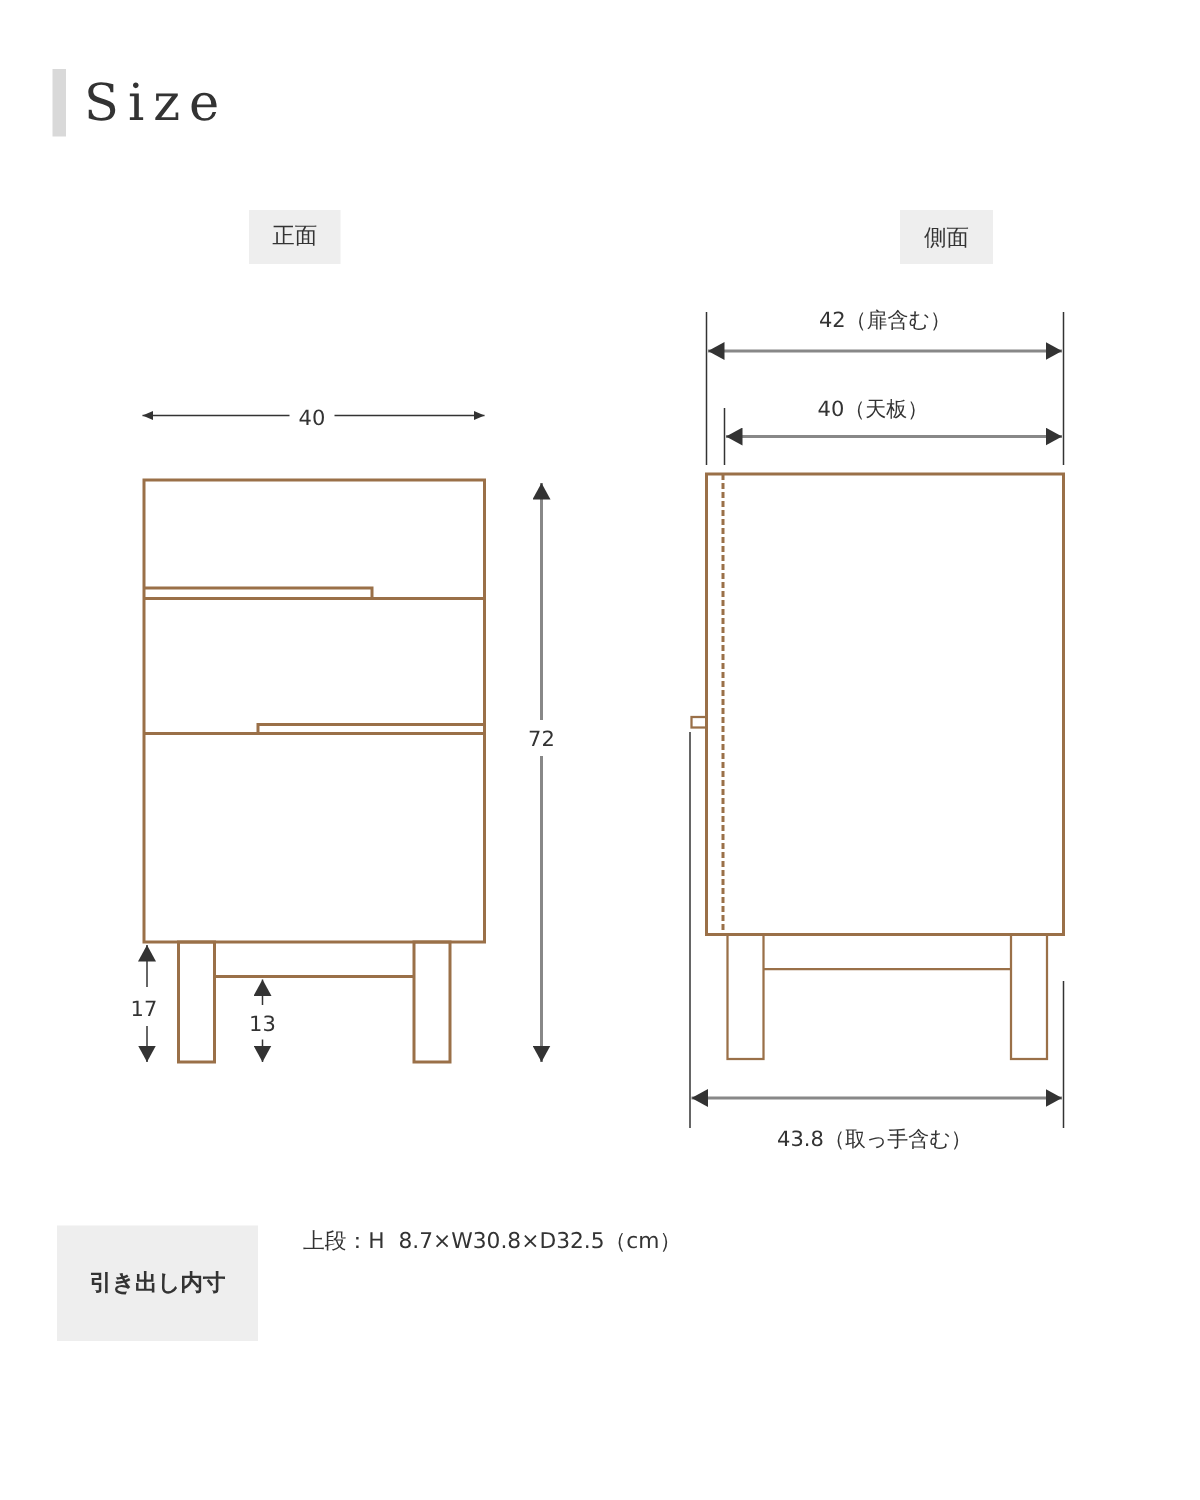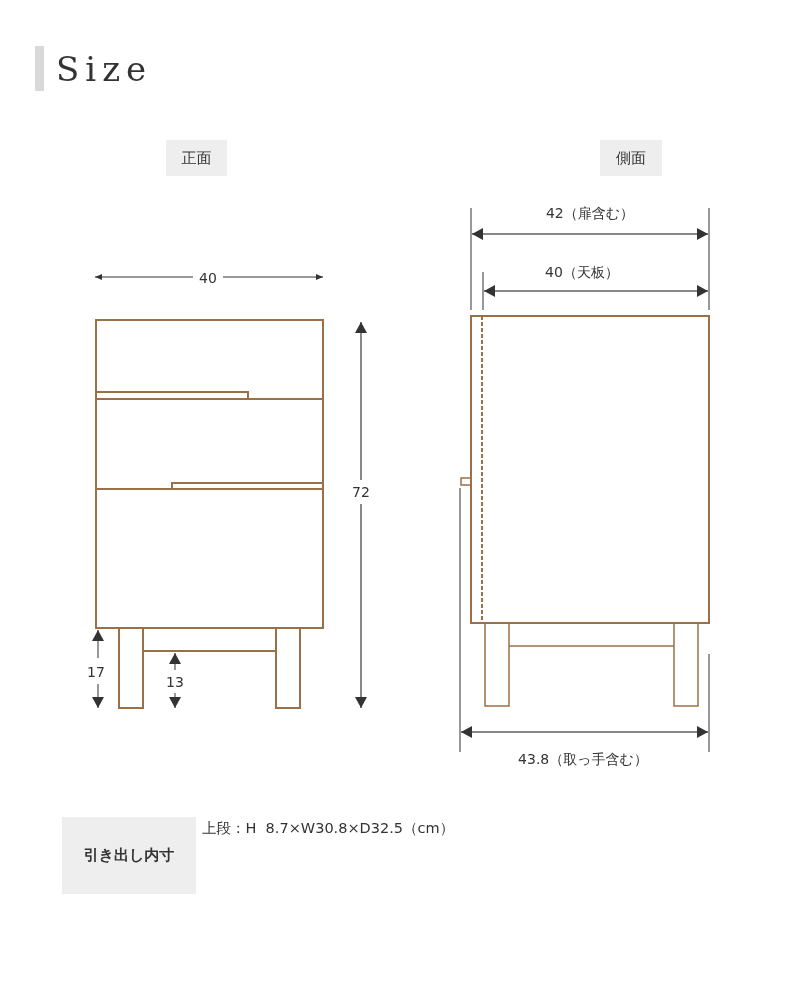--- a/index.html
+++ b/index.html
@@ -7,21 +7,21 @@
          font-family: "DejaVu Sans", sans-serif; color: #333; }
   .title-bar { position: absolute; left: 35px; top: 46px; width: 9px; height: 45px; background: #d9d9d9; }
   .title { position: absolute; left: 56px; top: 46px; font-family: "DejaVu Serif", serif;
            font-size: 34px; letter-spacing: 6px; color: #333; font-weight: normal; line-height: 46px; }
   .view-label { position: absolute; top: 140px; height: 36px; line-height: 36px; background: #eeeeee;
                 font-size: 15px; text-align: center; color: #333; }
   .view-front { left: 166px; width: 61px; font-family: Liberation Serif, serif; }
   .view-side { left: 564px; width: 62px; margin-left: 36px; }
   svg.drawing { position: absolute; left: 0; top: 0; }
   .dim-text { font-family: "DejaVu Sans", sans-serif; font-size: 14px; fill: #333; }
-  .inner-box { position: absolute; left: 62px; top: 817px; width: 134px; height: 77px; background: #eeeeee;
+  .inner-box { position: absolute; left: 38px; top: 817px; width: 134px; height: 77px; background: #eeeeee;
                font-size: 15px; text-align: center; line-height: 77px; color: #333; font-weight: bold; }
   .inner-list { position: absolute; left: 202px; top: 815px; font-size: 14.5px; color: #333; }
   .inner-row { height: 28px; line-height: 26px; white-space: pre; }
 </style>
 </head>
 <body>
 
 <div class="title-bar"></div>
 <div class="title">Size</div>
 

